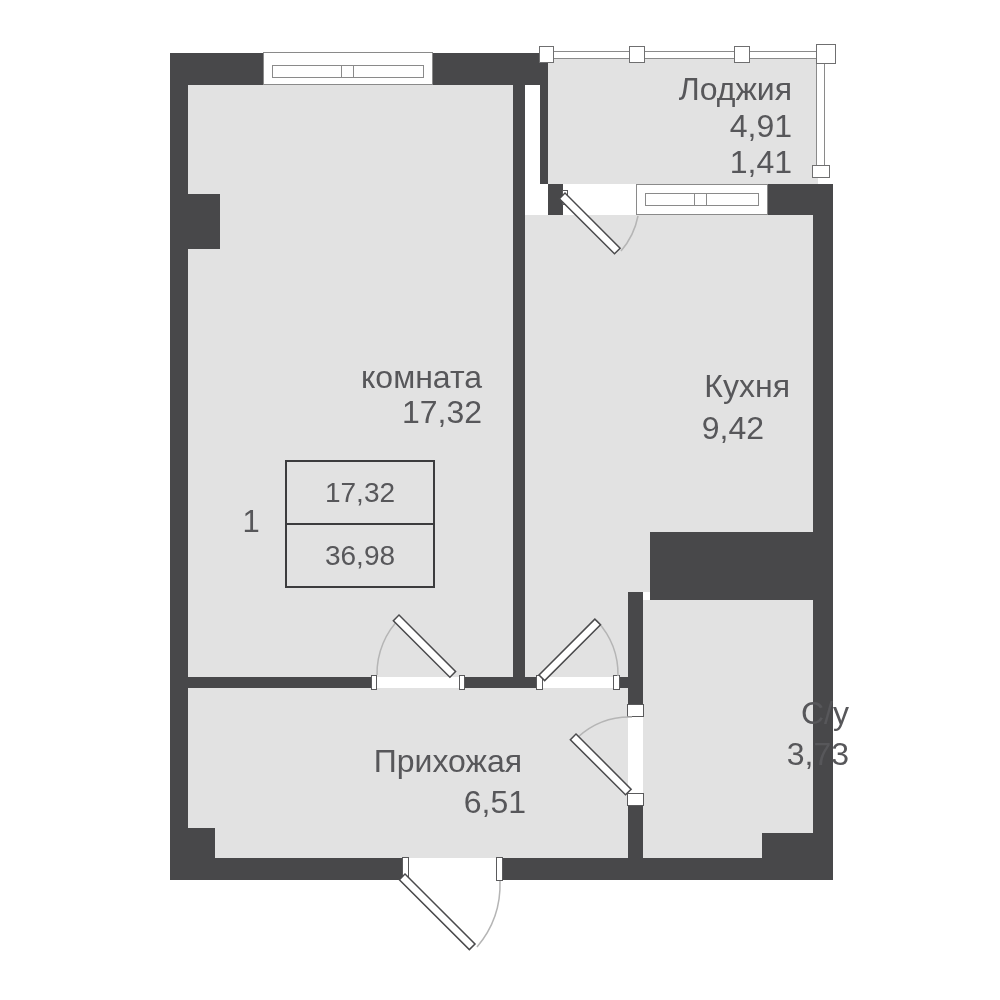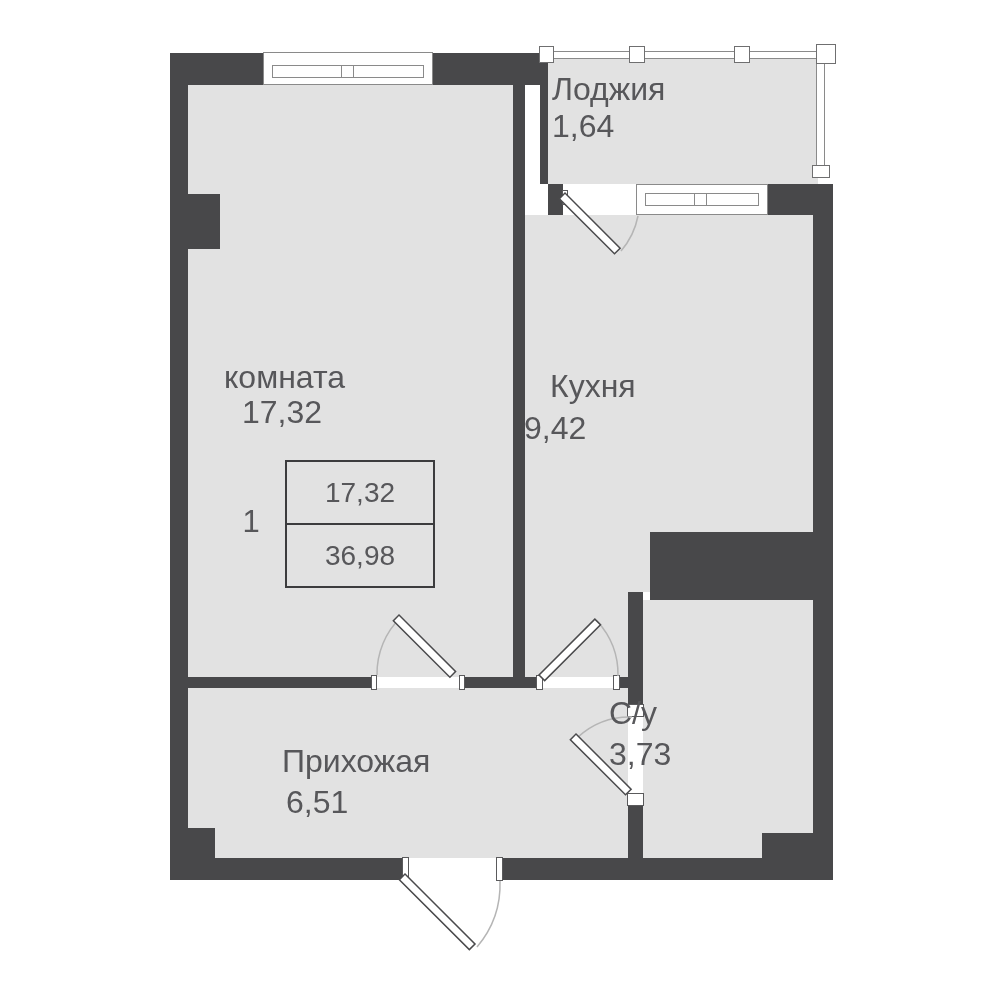--- a/index.html
+++ b/index.html
@@ -9,21 +9,21 @@
   }
   .floor{position:absolute;background:#e2e2e2;}
   .wall{position:absolute;background:#48484a;}
   .open{position:absolute;background:#ffffff;}
   .win{position:absolute;background:#ffffff;border:1px solid #8a8a8a;box-sizing:border-box;}
   .rail{position:absolute;background:#ffffff;border:1px solid #8a8a8a;box-sizing:border-box;}
   .post{position:absolute;background:#ffffff;border:1px solid #6f6f70;box-sizing:border-box;}
   .stop{position:absolute;background:#ffffff;border:1px solid #5a5a5c;box-sizing:border-box;}
   .lbl{
     position:absolute;color:#57575a;font-size:32px;line-height:36px;
-    text-align:left;white-space:nowrap;
+    text-align:right;white-space:nowrap;
   }
   #svg-overlay{position:absolute;left:0;top:0;}
   .leaf{fill:#ffffff;stroke:#4a4a4c;stroke-width:1.5;}
   .arc{fill:none;stroke:#b5b5b5;stroke-width:1.5;}
   #summary-table{
     position:absolute;left:285px;top:460px;width:150px;height:128px;
     border:2px solid #3c3c3e;box-sizing:border-box;
     display:flex;flex-direction:column;
   }
   #summary-table .cell{
@@ -119,23 +119,24 @@
       <rect class="leaf" width="78" height="8"></rect>
     </g>
 
     <path class="arc" d="M 477 947 A 97 97 0 0 0 500 881"></path>
     <g transform="translate(405,874) rotate(45)">
       <rect class="leaf" width="99" height="8"></rect>
     </g>
   </svg>
 
   <div class="lbl" style="left:552px;top:71px;width:240px;">Лоджия</div>
-  <div class="lbl" style="left:552px;top:108px;width:240px;">1,64</div>
+  <div class="lbl" style="left:552px;top:108px;width:240px;">4,91</div>
+  <div class="lbl" style="left:552px;top:144px;width:240px;">1,41</div>
 
-  <div class="lbl" style="left:224px;top:359px;width:240px;">комната</div>
+  <div class="lbl" style="left:242px;top:359px;width:240px;">комната</div>
   <div class="lbl" style="left:242px;top:394px;width:240px;">17,32</div>
 
   <div class="lbl" style="left:550px;top:368px;width:240px;">Кухня</div>
   <div class="lbl" style="left:524px;top:410px;width:240px;">9,42</div>
 
   <div class="lbl" style="left:609px;top:695px;width:240px;">С/у</div>
   <div class="lbl" style="left:609px;top:736px;width:240px;">3,73</div>
 
   <div class="lbl" style="left:282px;top:743px;width:240px;">Прихожая</div>
   <div class="lbl" style="left:286px;top:784px;width:240px;">6,51</div>

